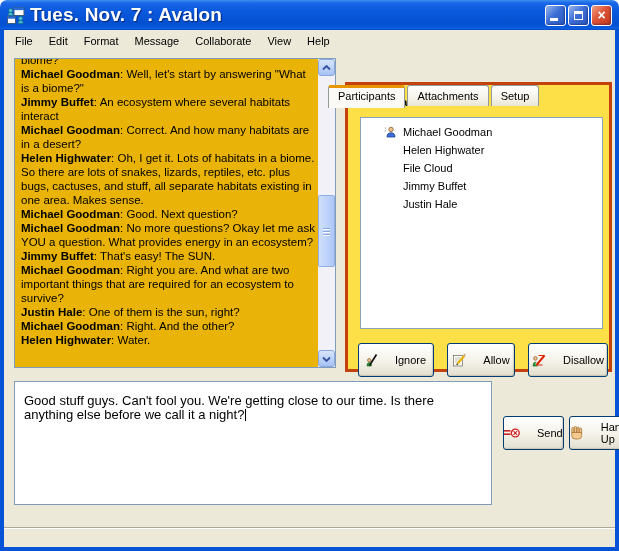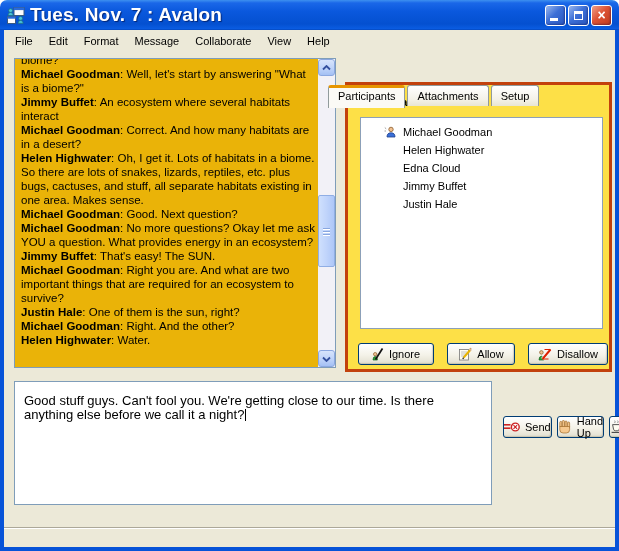--- a/index.html
+++ b/index.html
@@ -93,24 +93,24 @@
     position:absolute; left:12px; top:32px; width:243px; height:212px;
     background:#fff; border:1px solid #8ca0b8; padding-top:5px;
   }
   .p-row { display:flex; align-items:center; height:18px; padding-left:16px; font-size:11px; }
   .p-icon { width:26px; display:inline-flex; justify-content:center; align-items:center; }
 
   .pbuttons { position:absolute; left:10px; top:258px; width:250px; display:flex; gap:13px; }
 
   
   .xpbtn {
-    height:22px; border:1px solid #003c74; border-radius:3px;
+    height:34px; border:1px solid #003c74; border-radius:3px;
     background:linear-gradient(180deg,#ffffff 0%,#f4f2e8 55%,#e2dfd0 100%);
     box-shadow:inset -1px -1px 1px rgba(150,140,110,.35);
-    display:flex; align-items:center; justify-content:center; gap:5px;
+    display:flex; align-items:center; justify-content:center; gap:17px;
     font-size:11px; color:#000; font-family:"Liberation Sans", sans-serif;
   }
   .btn-ignore { width:76px; }
   .btn-allow { width:68px; }
   .btn-disallow { width:80px; }
 
   
   .composer {
     position:absolute; left:10px; top:351px; width:478px; height:124px;
     background:#fff; border:1px solid #7f9db9;
@@ -265,21 +265,21 @@
           </div>
 
           <div class="p-row">
             <span class="p-icon" style="visibility: hidden;">
               <svg width="13" height="12" viewBox="0 0 13 12">
                 <path d="M2.2 2.8 L0.8 1.6 M2 5 L0.5 5" stroke="#888" stroke-width="0.8"></path>
                 <circle cx="7" cy="3.4" r="2.2" fill="#f0c090" stroke="#8a5a2a" stroke-width="0.8"></circle>
                 <path d="M3 11 q0-4.2 4-4.2 t4 4.2 z" fill="#3a6fd8" stroke="#1e3f8a" stroke-width="0.8"></path>
               </svg>
             </span>
-            <span>Edna Cloud</span>
+            <span>File Cloud</span>
           </div>
 
           <div class="p-row">
             <span class="p-icon" style="visibility: hidden;">
               <svg width="13" height="12" viewBox="0 0 13 12">
                 <path d="M2.2 2.8 L0.8 1.6 M2 5 L0.5 5" stroke="#888" stroke-width="0.8"></path>
                 <circle cx="7" cy="3.4" r="2.2" fill="#f0c090" stroke="#8a5a2a" stroke-width="0.8"></circle>
                 <path d="M3 11 q0-4.2 4-4.2 t4 4.2 z" fill="#3a6fd8" stroke="#1e3f8a" stroke-width="0.8"></path>
               </svg>
             </span>

